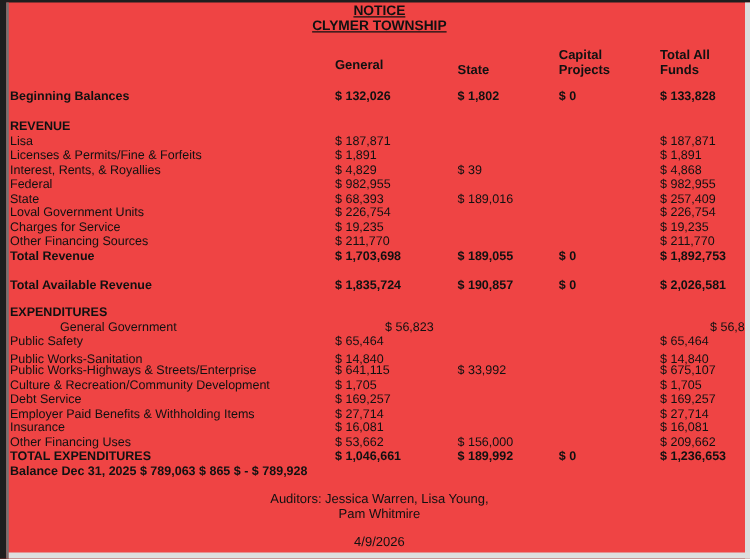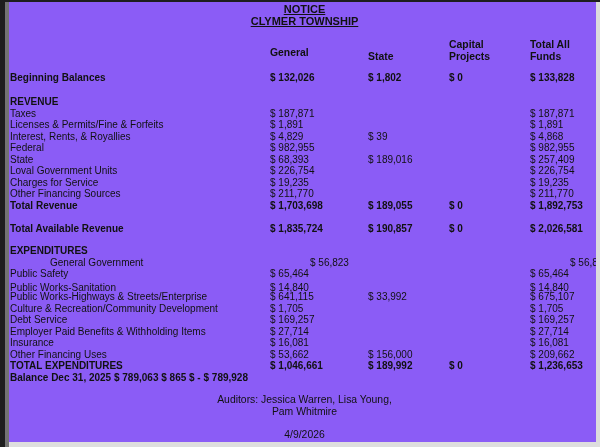--- a/index.html
+++ b/index.html
@@ -5,22 +5,22 @@
     html, body { margin: 0; padding: 0; }
     body {
       width: 600px; height: 447px; overflow: hidden;
       background: #1e1e1e;
       font-family: "Liberation Sans", sans-serif;
       color: #111;
       position: relative;
     }
     .page {
       position: absolute; left: 5px; top: 2px; right: 0; bottom: 0;
-      background: #8b5cf6;
-      border-left: 4px solid #737373;
+      background: #ef4444;
+      border-left: 2px solid #737373;
     }
     .right-edge {
       position: absolute; top: 0; right: 0; width: 4px; bottom: 0;
       background: #dcdcdc;
     }
     .bottom-edge {
       position: absolute; left: 0; right: 0; bottom: 0; height: 5px;
       background: #dedede;
     }
     .title {
@@ -68,21 +68,21 @@
     <span class="c1">$ 132,026</span>
     <span class="c2">$ 1,802</span>
     <span class="c3">$ 0</span>
     <span class="c4">$ 133,828</span>
   </div>
 
   <div class="row bold" style="top:94px;">
     <span class="c0">REVENUE</span>
   </div>
   <div class="row" style="top:105.5px;">
-    <span class="c0">Taxes</span>
+    <span class="c0">Lisa</span>
     <span class="c1">$ 187,871</span>
     <span class="c2"></span>
     <span class="c3"></span>
     <span class="c4">$ 187,871</span>
   </div>
   <div class="row" style="top:117px;">
     <span class="c0">Licenses &amp; Permits/Fine &amp; Forfeits</span>
     <span class="c1">$ 1,891</span>
     <span class="c2"></span>
     <span class="c3"></span>

